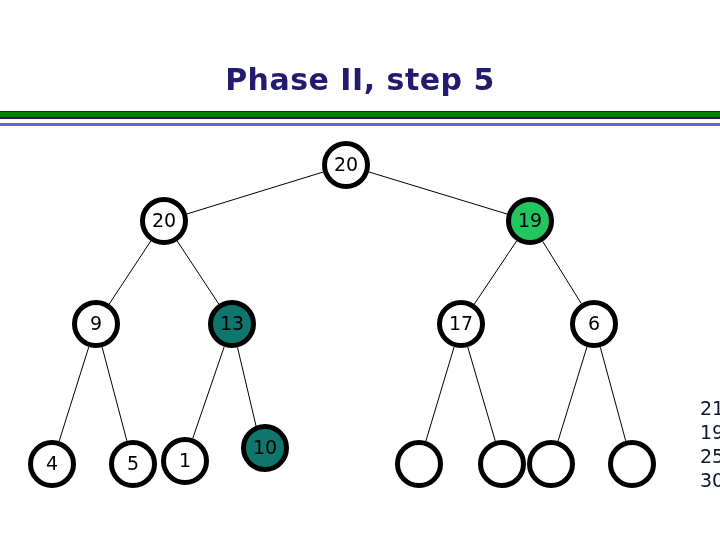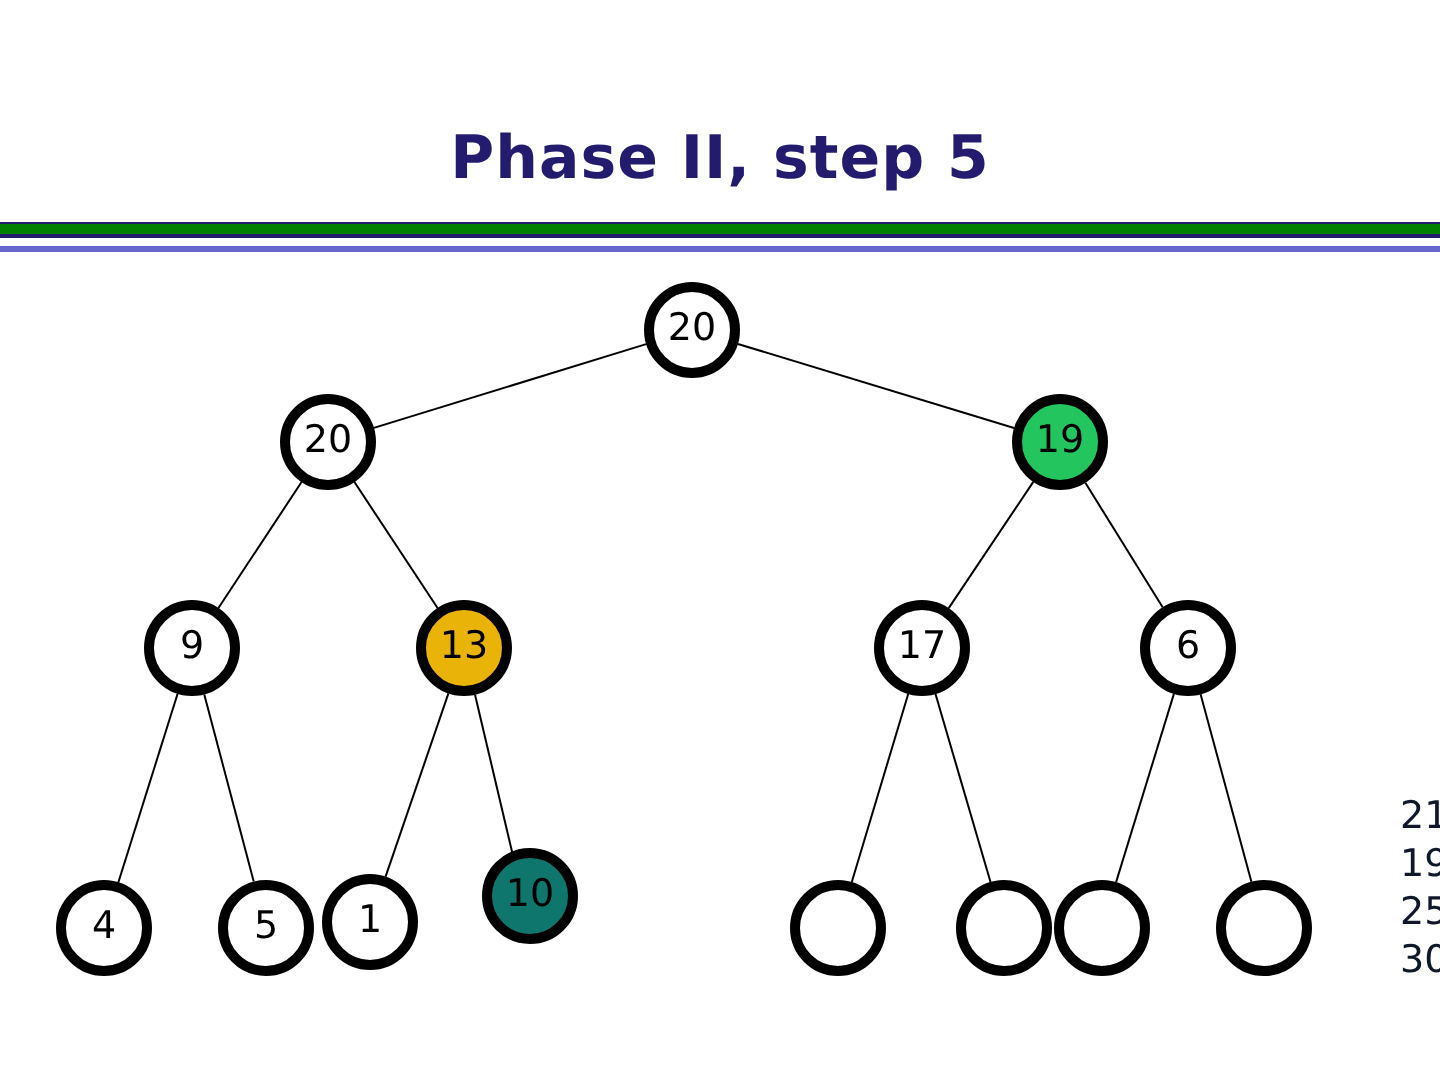--- a/index.html
+++ b/index.html
@@ -170,21 +170,21 @@
         </div>
         <div class="tree-node" style="left: 140px; top: 197px; width: 48px; height: 48px; border-color: rgb(0, 0, 0); background: rgb(255, 255, 255);">
           <span>20</span>
         </div>
         <div class="tree-node" style="left: 506px; top: 197px; width: 48px; height: 48px; border-color: rgb(0, 0, 0); background: #22c55e;">
           <span>19</span>
         </div>
         <div class="tree-node" style="left: 72px; top: 300px; width: 48px; height: 48px; border-color: rgb(0, 0, 0); background: rgb(255, 255, 255);">
           <span>9</span>
         </div>
-        <div class="tree-node" style="left: 208px; top: 300px; width: 48px; height: 48px; border-color: rgb(0, 0, 0); background: #eab308;">
+        <div class="tree-node" style="left: 208px; top: 300px; width: 48px; height: 48px; border-color: rgb(0, 0, 0); background: #0f766e;">
           <span>13</span>
         </div>
         <div class="tree-node" style="left: 437px; top: 300px; width: 48px; height: 48px; border-color: rgb(0, 0, 0); background: rgb(255, 255, 255);">
           <span>17</span>
         </div>
         <div class="tree-node" style="left: 570px; top: 300px; width: 48px; height: 48px; border-color: rgb(0, 0, 0); background: rgb(255, 255, 255);">
           <span>6</span>
         </div>
         <div class="tree-node" style="left: 28px; top: 440px; width: 48px; height: 48px; border-color: rgb(0, 0, 0); background: rgb(255, 255, 255);">
           <span>4</span>

